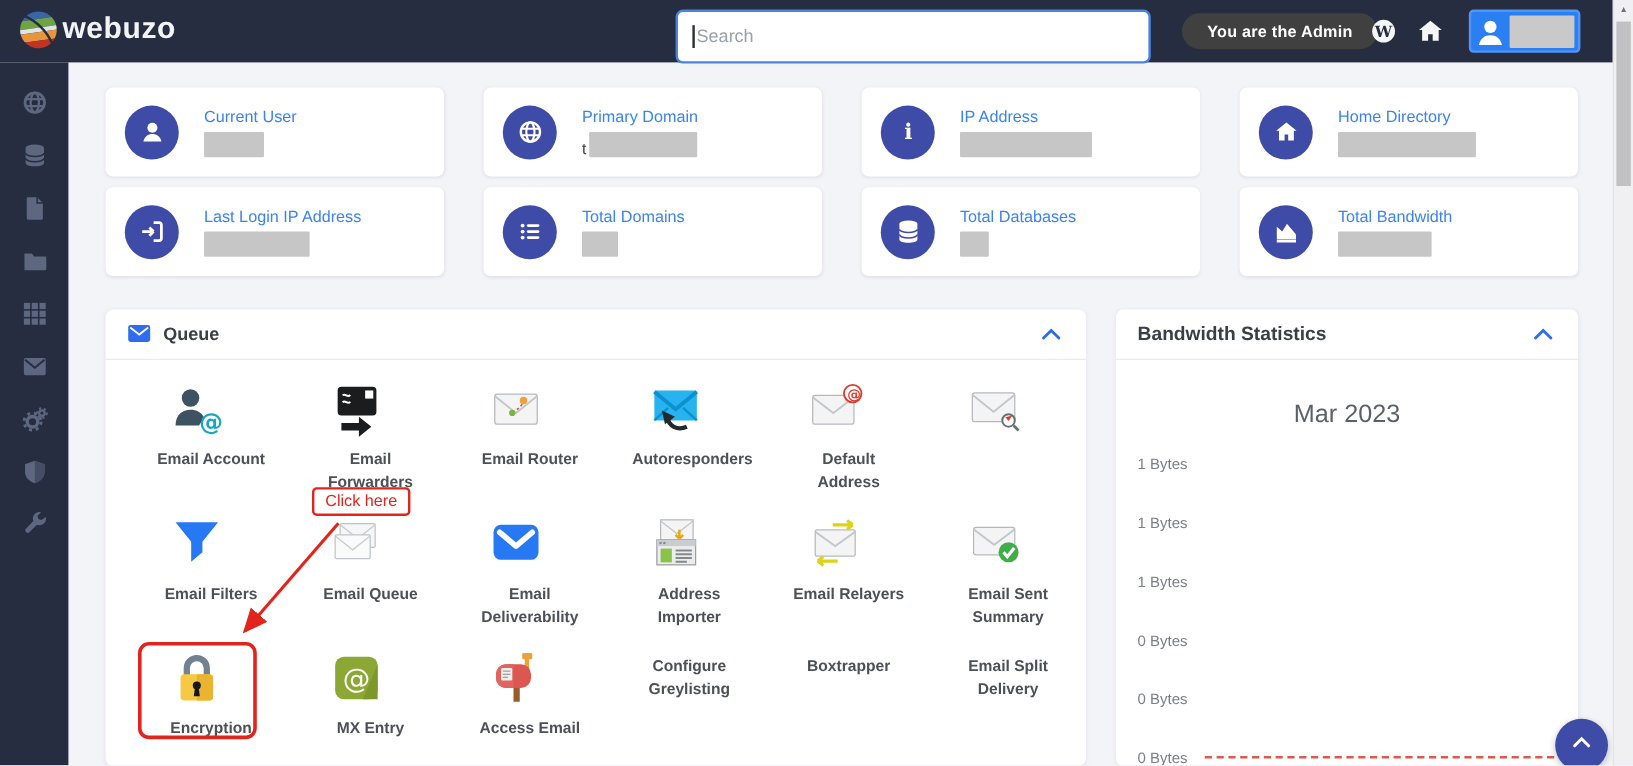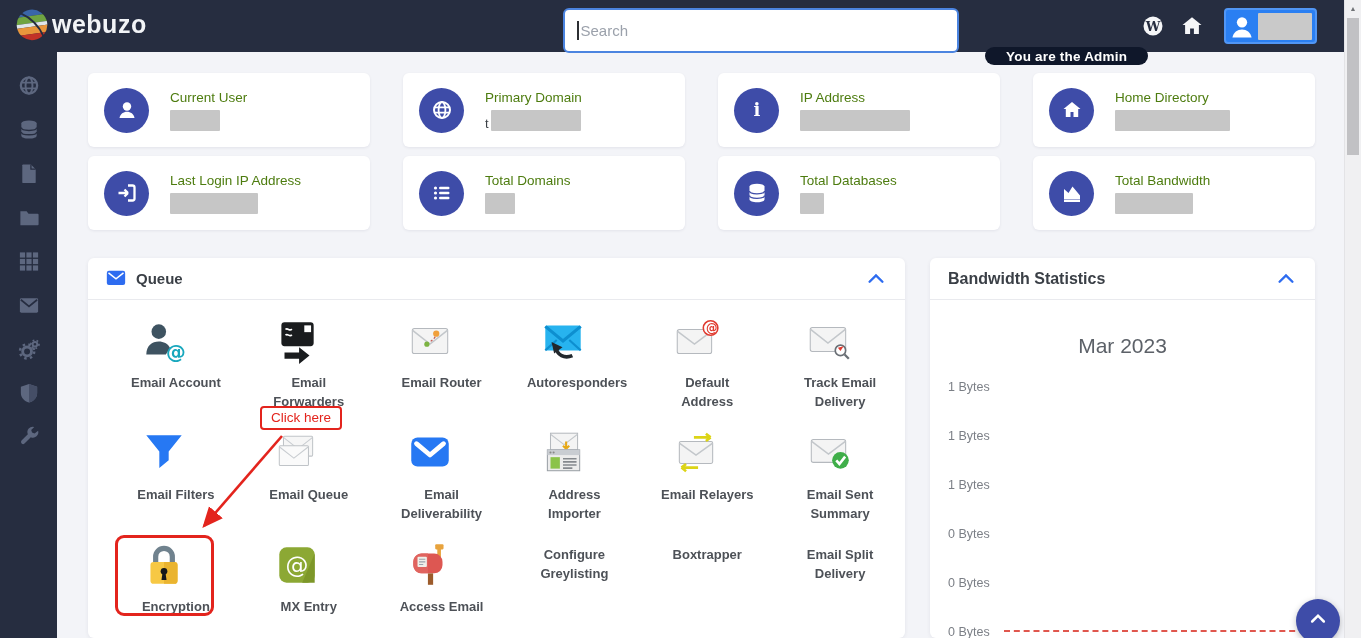--- a/index.html
+++ b/index.html
@@ -8,22 +8,22 @@
   .page { position:relative; width:1361px; height:638px; overflow:hidden; background:var(--bg,#f3f4f8); }
 
   
   .topbar { position:absolute; left:0; top:0; width:1344px; height:52px; background:var(--dark,#262d40); z-index:6; }
   .brand { position:absolute; left:14px; top:6px; display:flex; align-items:center; gap:2px; }
   .brand-name { color:#f2f4f7; font-size:25px; font-weight:600; letter-spacing:.5px; }
   .searchbox { position:absolute; left:563px; top:8px; width:396px; height:45px; background:#fff;
     border:2px solid #4b84e0; border-radius:6px; display:flex; align-items:center; padding:0 12px; cursor:text; }
   .caret { display:inline-block; width:1.5px; height:19px; background:#2c2f33; margin-right:1px; }
   .search-ph { color:#9ba1ab; font-size:15px; margin-left:1px; }
-  .admin-pill { position:absolute; left:985px; top:11px; height:18px; border-radius:15px; background:#0f172a;
-    color:#fff; font-size:13.5px; font-weight:bold; display:flex; align-items:center; padding:0 21px; letter-spacing:.2px;margin-top:36px; }
+  .admin-pill { position:absolute; left:985px; top:11px; height:30px; border-radius:15px; background:#404040;
+    color:#fff; font-size:13.5px; font-weight:bold; display:flex; align-items:center; padding:0 21px; letter-spacing:.2px; }
   .tb-ico { position:absolute; top:14px; width:24px; height:24px; cursor:pointer; }
   .tb-wp { left:1141px; } .tb-home { left:1180px; }
   .userbox { position:absolute; left:1224px; top:8px; width:93px; height:36px; background:#2a7ff2;
     border:2px solid #5196f5; border-radius:4px; display:flex; align-items:center; cursor:pointer; }
   .userbox .usr { width:28px; height:26px; margin-left:2px; }
   .userbox .redact { width:54px; height:27px; background:#c9c9c9; margin-left:2px; border-radius:1px; }
 
   
   .sidebar { position:absolute; left:0; top:52px; width:57px; height:586px; background:var(--dark,#262d40);
     display:flex; flex-direction:column; align-items:center; padding-top:22px; gap:21px; z-index:5; }
@@ -32,21 +32,21 @@
 
   
   .cards { position:absolute; left:88px; top:73px; width:1227px; display:grid;
     grid-template-columns:repeat(4,1fr); column-gap:33px; row-gap:9px; }
   .card { background:#fff; border-radius:6px; height:74px; box-shadow:0 1px 3px rgba(20,20,60,.07);
     display:flex; align-items:center; padding:0 16px; }
   .card .circ { width:45px; height:45px; border-radius:50%; background:var(--indigo,#3e4ca8);
     display:flex; align-items:center; justify-content:center; flex:0 0 45px; }
   .card .circ svg { width:24px; height:24px; }
   .card .ctext { margin-left:21px; display:flex; flex-direction:column; gap:5px; }
-  .card .ctitle { color:#4d7c0f; font-size:13.5px; }
+  .card .ctitle { color:#3b82f6; font-size:13.5px; }
   .card .cval { display:flex; align-items:flex-end; gap:2px; }
   .card .prefix { font-size:13px; color:#3c4147; }
   .card .redact { height:21px; background:#c6c6c6; border-radius:1px; }
 
   
   .panel { position:absolute; background:#fff; border-radius:6px; box-shadow:0 1px 4px rgba(20,20,60,.07); overflow:hidden; }
   .email-panel { left:88px; top:258px; width:817px; height:380px; }
   .bw-panel { left:930px; top:258px; width:385px; height:380px; }
   .phead { height:42px; border-bottom:1px solid #e9eaee; display:flex; align-items:center; padding:0 18px; }
   .phead .ptitle { font-size:15px; font-weight:bold; color:#3a3f46; margin-left:10px; }
@@ -384,21 +384,20 @@
           <span class="elabel">Default Address</span>
         </div>
         <div class="eitem">
           <span class="eicon"><svg viewBox="0 0 48 48">
               <rect x="6" y="11" width="34" height="23" rx="2" fill="#f4f4f4" stroke="#b5b9be"></rect>
               <path d="M6 12.5 23 26 40 12.5" fill="none" stroke="#c3c7cb" stroke-width="1.5"></path>
               <circle cx="35" cy="33" r="5" fill="#fff" stroke="#6a6f75" stroke-width="1.6"></circle>
               <path d="M39 37l4 4" stroke="#6a6f75" stroke-width="2.2"></path>
               <path d="M32.5 30.5l5.5-1.5-3 4.5z" fill="#e03a2f"></path>
             </svg></span>
-          <span class="elabel">Track Email Delivery</span>
         </div>
         <div class="eitem">
           <span class="eicon"><svg viewBox="0 0 48 48">
               <path d="M7 7h34L28.5 22.5V31l-9 7.5V22.5z" fill="#2678f3"></path>
             </svg></span>
           <span class="elabel">Email Filters</span>
         </div>
         <div class="eitem">
           <span class="eicon"><svg viewBox="0 0 48 48">
               <rect x="11" y="8" width="28" height="19" rx="1" fill="#f6f6f6" stroke="#c0c4c8"></rect>

